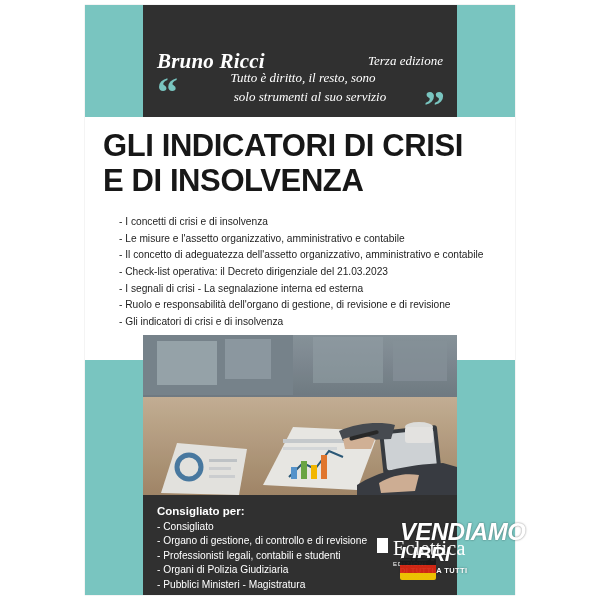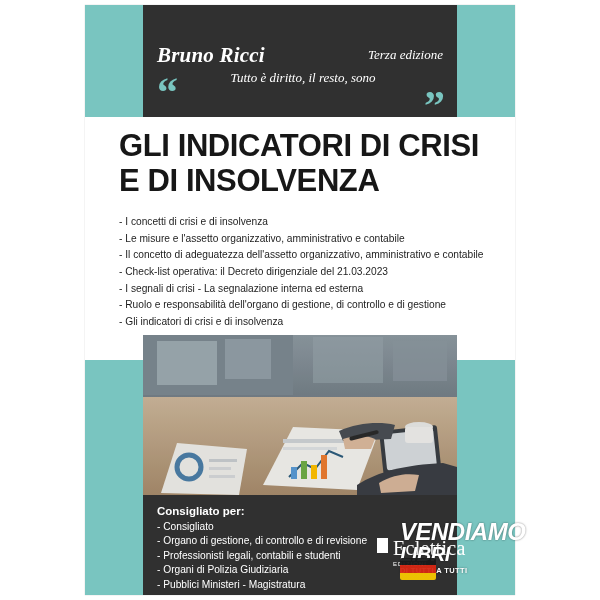--- a/index.html
+++ b/index.html
@@ -46,21 +46,21 @@
   }
   .dark-panel {
     position: absolute;
     left: 58px; top: 0;
     width: 314px; height: 100%;
     background: #303030;
   }
   
   .header-row {
     position: absolute;
-    left: 58px; top: 30px;
+    left: 58px; top: 36px;
     width: 314px;
     height: 40px;
     display: flex;
     align-items: center;
     justify-content: space-between;
     padding: 0 14px;
     box-sizing: border-box;
   }
   .author {
     color: #ffffff;
@@ -116,21 +116,21 @@
     box-sizing: border-box;
   }
   .title {
     color: #171717;
     font-family: "Liberation Sans", sans-serif;
     font-weight: bold;
     font-size: 31px;
     line-height: 1.12;
     letter-spacing: -0.4px;
     text-transform: uppercase;
-    margin: 0 0 10px 16px;
+    margin: 0 0 10px 0;
   }
   .bullets {
     margin: 16px;
     padding: 0;
     list-style: none;
   }
   .bullets li {
     color: #1d1d1d;
     font-size: 10.2px;
     line-height: 1.62;
@@ -254,36 +254,37 @@
 
     <div class="header-row">
       <div class="author">Bruno Ricci</div>
       <div class="edition">Terza edizione</div>
     </div>
 
     <div class="quote-wrap">
       <span class="quote-mark quote-open">“</span>
       <div class="quote-text">
         <span>Tutto è diritto, il resto, sono</span>
+        <span class="quote-line2">solo strumenti al suo servizio</span>
       </div>
       <span class="quote-mark quote-close">”</span>
     </div>
 
     <div class="title-band">
       <h1 class="title">
         <span>GLI INDICATORI DI CRISI</span><br>
         <span>E DI INSOLVENZA</span>
       </h1>
       <ul class="bullets">
         <li>- I concetti di crisi e di insolvenza</li>
         <li>- Le misure e l'assetto organizzativo, amministrativo e contabile</li>
         <li>- Il concetto di adeguatezza dell'assetto organizzativo, amministrativo e contabile</li>
         <li>- Check-list operativa: il Decreto dirigenziale del 21.03.2023</li>
         <li>- I segnali di crisi - La segnalazione interna ed esterna</li>
-        <li>- Ruolo e responsabilità dell'organo di gestione, di controllo e di gestione</li>
+        <li>- Ruolo e responsabilità dell'organo di gestione, di revisione e di revisione</li>
         <li>- Gli indicatori di crisi e di insolvenza</li>
       </ul>
     </div>
 
     <div class="photo">
       <svg width="314" height="160" viewBox="0 0 314 160">
         <defs>
           <linearGradient id="bgwall" x1="0" y1="0" x2="0" y2="1">
             <stop offset="0" stop-color="#8e9aa2"></stop>
             <stop offset="1" stop-color="#6f7a82"></stop>

